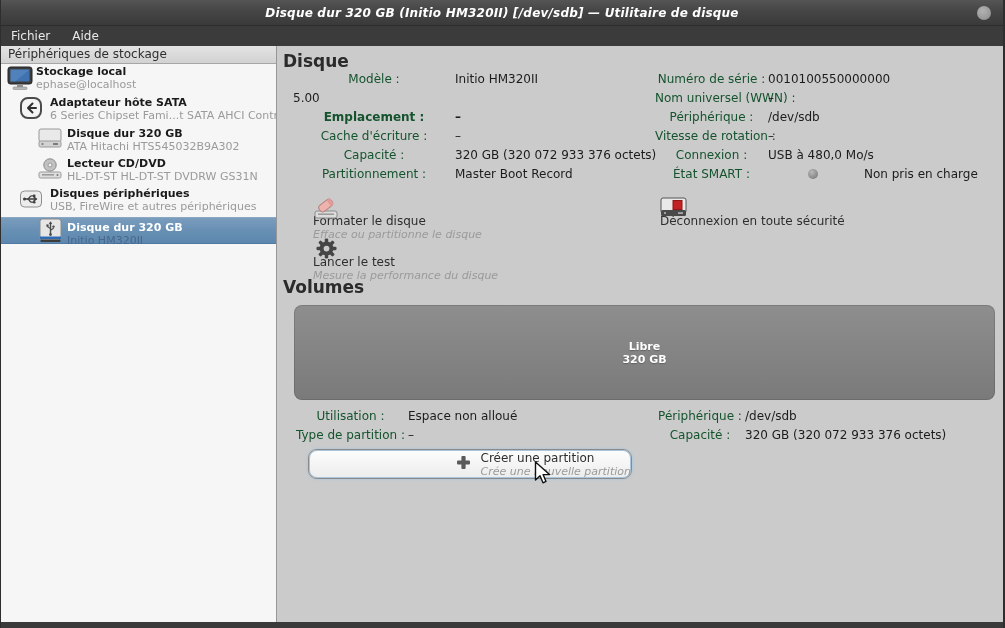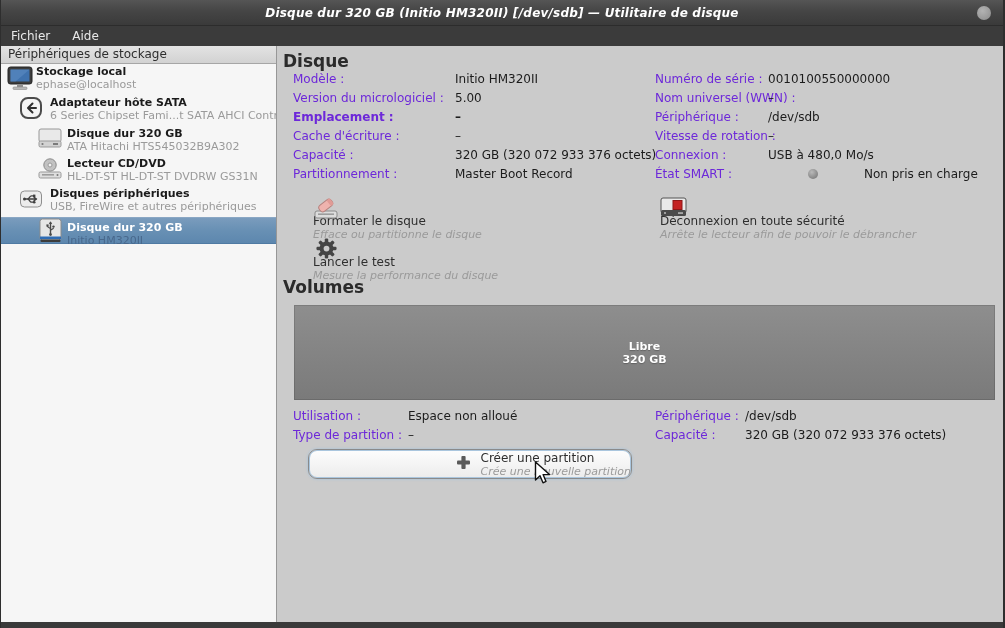--- a/index.html
+++ b/index.html
@@ -48,38 +48,38 @@
   .sb-item.selected{
     background:linear-gradient(180deg,#7a9cbd 0%,#6890b4 50%,#5d87ae 100%);
     border-top:1px solid #8aa7c4; border-bottom:1px solid #4f7aa3;
   }
   .sb-item.selected .sb-title{ color:#fff; }
   .sb-item.selected .sb-sub{ color:#48688c; }
   
   .main{ position:relative; flex:1; background:#cbcbcb; }
   .section-heading{ position:absolute; font-size:17px; font-weight:bold; color:#2b2b2b; }
   .info-row{ position:absolute; height:16px; font-size:12px; white-space:nowrap; display:flex; }
-  .info-label{ color:#6d28d9; display:inline-block; }
+  .info-label{ color:#14532d; display:inline-block;text-align:center; }
   .info-value{ color:#1c1c1c; }
   .lcol .info-label{ width:162px; }
   .rcol .info-label{ width:113px; }
   .vli .info-label{ width:115px; }
   .vri .info-label{ width:90px; }
   .smart-dot{
     display:inline-block; width:10px; height:10px; border-radius:50%; margin:2px 6px 0 0;
     background:radial-gradient(circle at 38% 32%, #b9b9b9, #6f6f6f); vertical-align:top;
   }
   .action{ position:absolute; cursor:pointer; }
   .action .a-icon{ position:absolute; left:0; top:0; }
   .a-title{ font-size:12px; color:#2e2e2e; line-height:14px; white-space:nowrap; }
   .a-sub{ font-size:11px; color:#9a9a9a; line-height:13px; white-space:nowrap;font-style:italic; }
   .a-text{ margin-left:32px; }
   
   .volume-box{
-    position:absolute; left:17px; top:259px; width:701px; height:95px; border-radius:0;
+    position:absolute; left:17px; top:259px; width:701px; height:95px; border-radius:8px;
     background:linear-gradient(180deg,#8e8e8e 0%,#838383 55%,#7a7a7a 100%);
     box-shadow:inset 0 0 0 1px rgba(0,0,0,.12);
     display:flex; flex-direction:column; align-items:center; justify-content:center;
   }
   .vol-line{ color:#fff; font-size:11px; font-weight:bold; line-height:13px; text-shadow:0 1px 1px rgba(0,0,0,.25); }
   
   .create-btn{
     position:absolute; left:31px; top:403px; width:324px; height:30px; border-radius:9px;
     background:linear-gradient(180deg,#fdfdfd,#ececec);
     border:1px solid #8a8a8a;
@@ -211,21 +211,20 @@
 
     <div class="main">
 
       <div class="section-heading" style="left:6px;top:5px;">Disque</div>
 
       <div class="info-row lcol" style="left:16px;top:26px;">
         <span class="info-label">Modèle :</span>
         <span class="info-value">Initio HM320II</span>
       </div>
       <div class="info-row lcol" style="left:16px;top:45px;">
-        <span class="info-label">Version du micrologiciel :</span>
         <span class="info-value">5.00</span>
       </div>
       <div class="info-row lcol" style="left:16px;top:64px;font-weight:bold;">
         <span class="info-label">Emplacement :</span>
         <span class="info-value">–</span>
       </div>
       <div class="info-row lcol" style="left:16px;top:83px;">
         <span class="info-label">Cache d'écriture :</span>
         <span class="info-value">–</span>
       </div>
@@ -305,21 +304,20 @@
           <svg width="27" height="22" viewBox="0 0 27 22">
             <rect x="1" y="1" width="25" height="15" rx="2" fill="#e9e9e9" stroke="#555"></rect>
             <rect x="13" y="3.5" width="9" height="9" fill="#c42222" stroke="#8e1717"></rect>
             <rect x="1" y="13" width="25" height="6" rx="1.5" fill="#4a4a4a"></rect>
             <circle cx="5" cy="16" r="1" fill="#bbb"></circle>
             <rect x="18" y="15.3" width="5" height="1.5" fill="#bbb"></rect>
           </svg>
         </span>
         <span class="a-text">
           <div class="a-title">Déconnexion en toute sécurité</div>
-          <div class="a-sub">Arrête le lecteur afin de pouvoir le débrancher</div>
         </span>
       </div>
 
       <div class="section-heading" style="left:6px;top:231px;">Volumes</div>
 
       <div class="volume-box">
         <div class="vol-line">Libre</div>
         <div class="vol-line">320 GB</div>
       </div>
 

